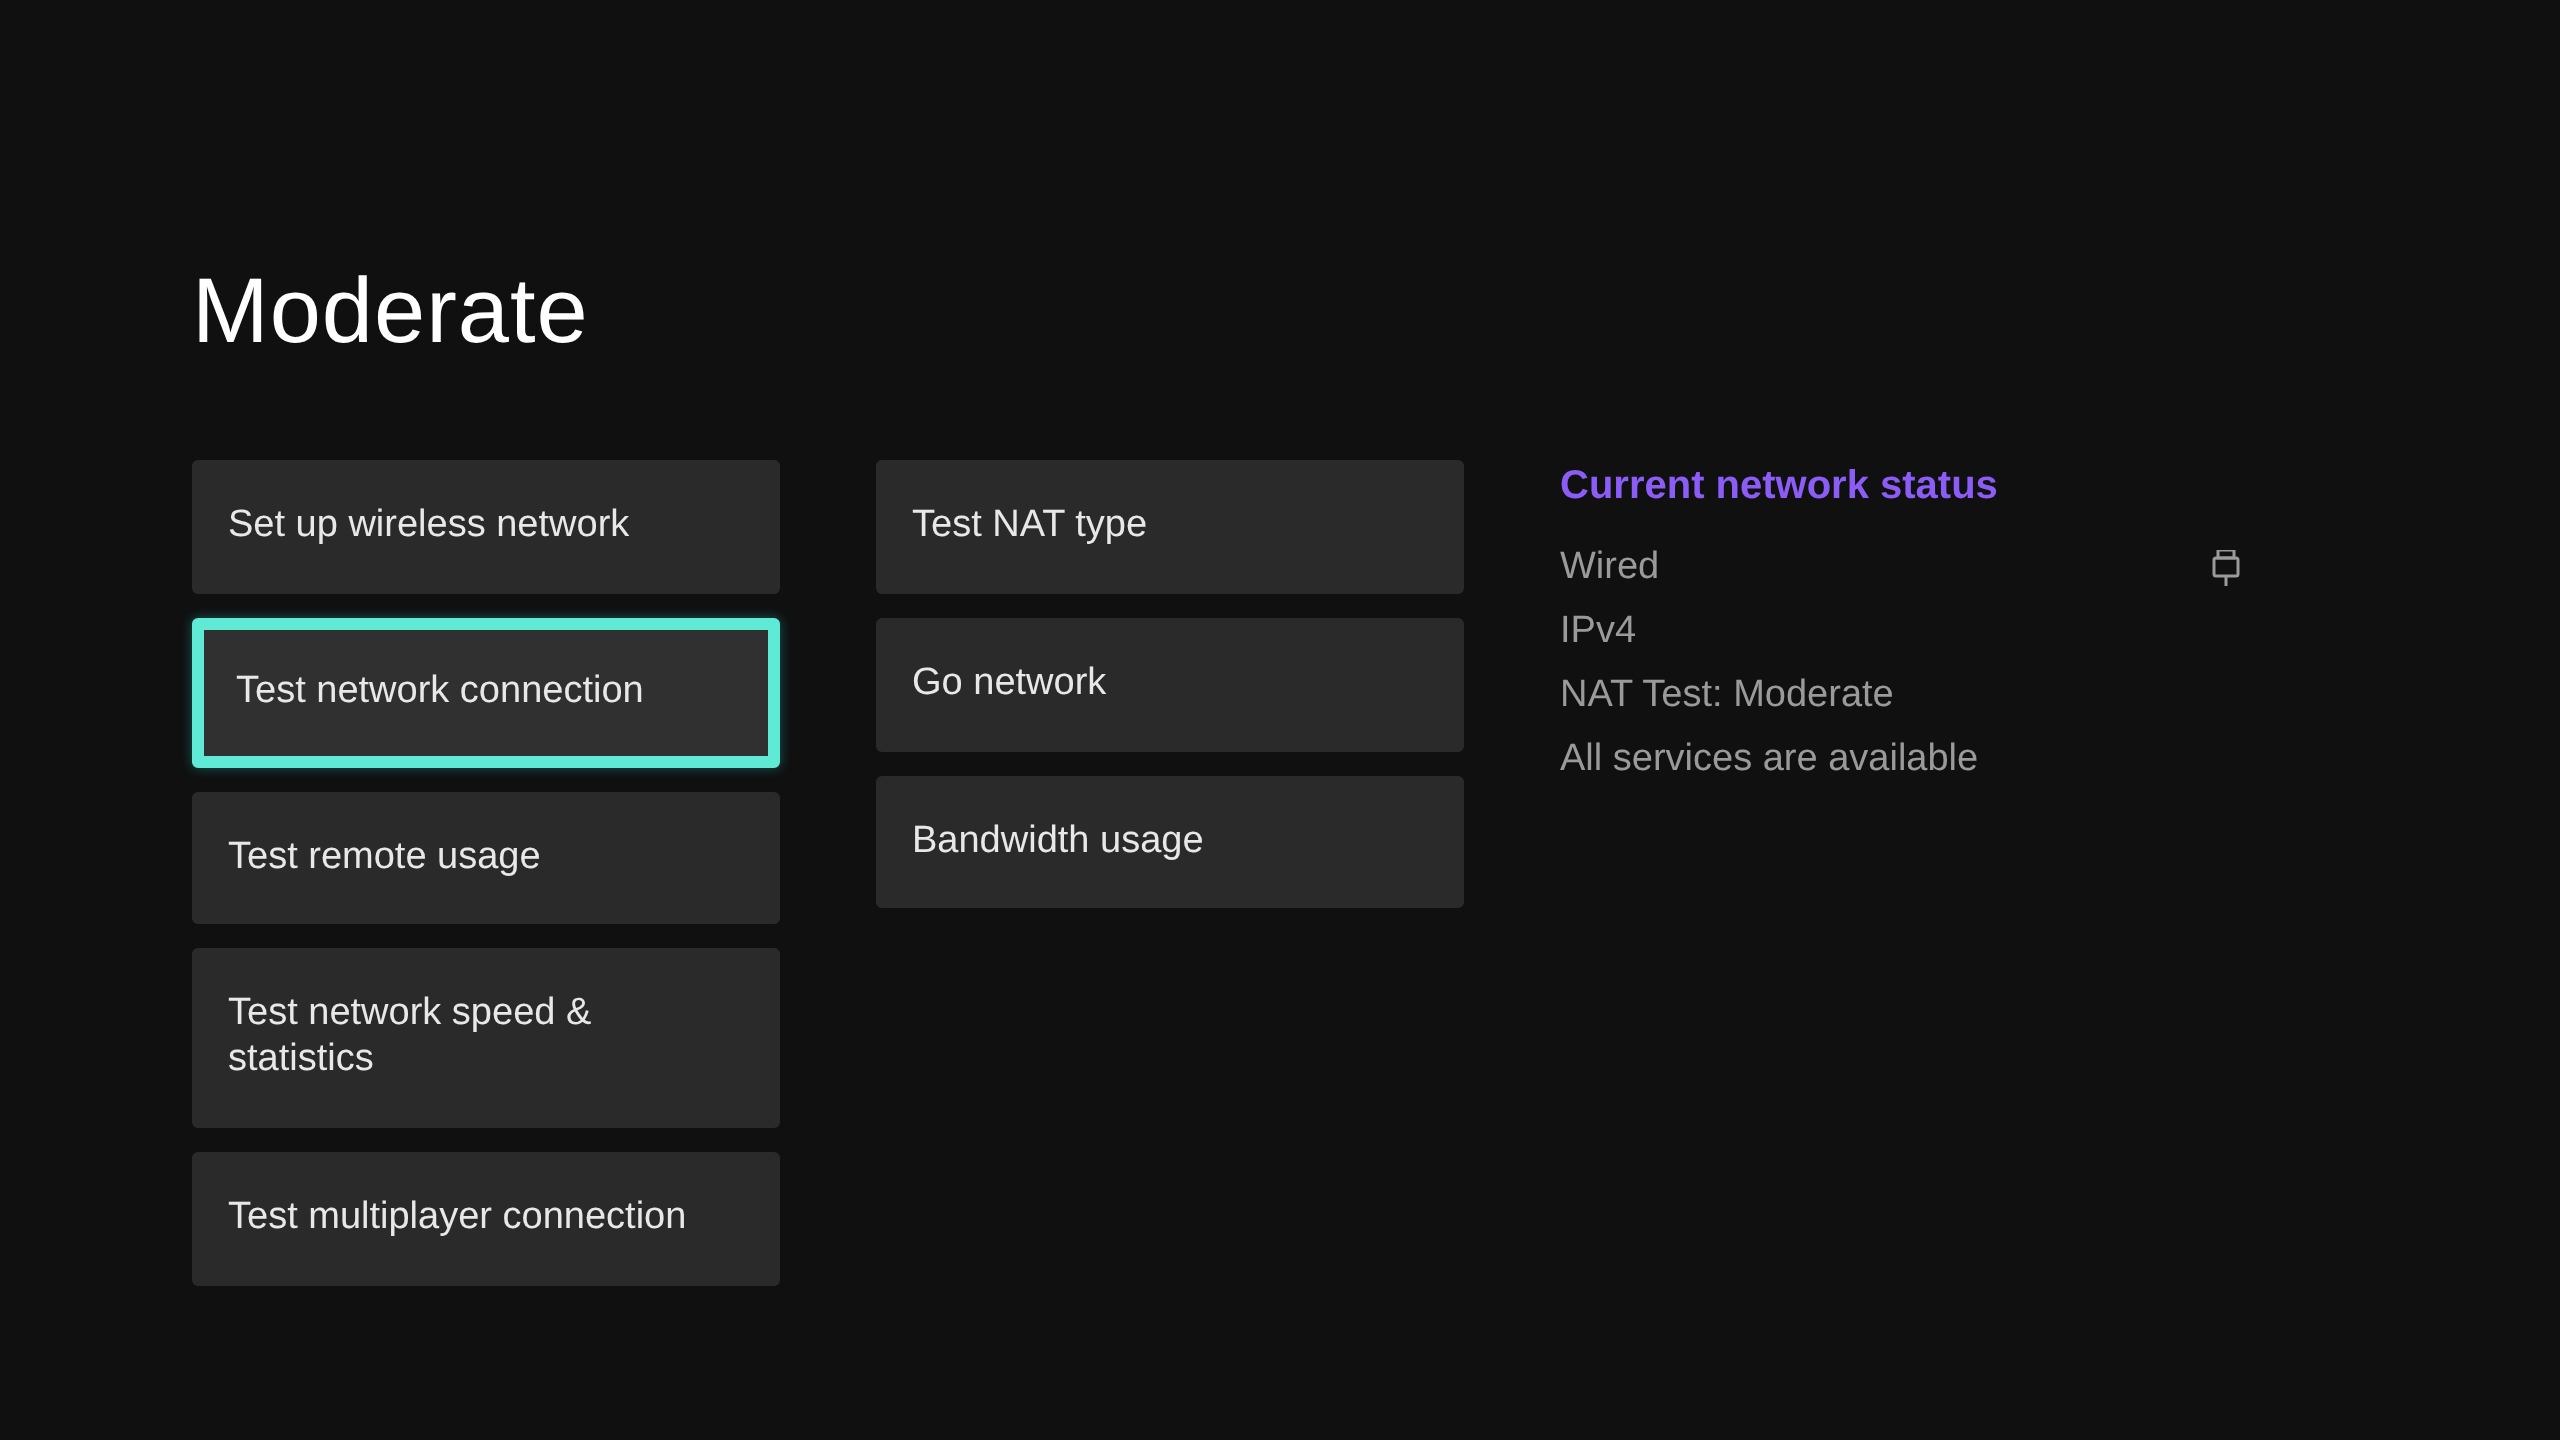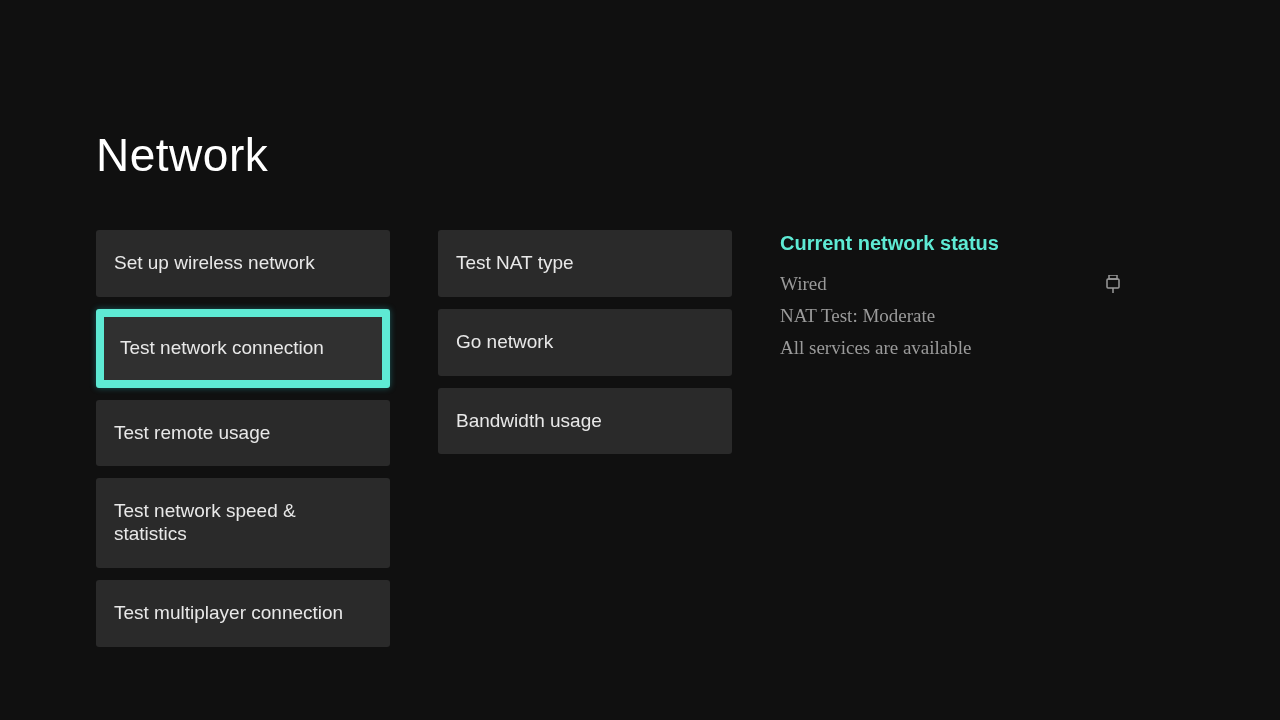--- a/index.html
+++ b/index.html
@@ -38,56 +38,55 @@
     background: #2a2a2a;
     color: #e8e8e8;
     font-size: 19px;
     padding: 20px 16px 20px 16px;
     border-radius: 3px;
     cursor: pointer;
     border: 2px solid transparent;
     line-height: 1.2;
   }
   .button.selected {
-    border: 8px solid #5eead4;
+    border: 6px solid #5eead4;
     background: #303030;
     box-shadow: 0 0 6px rgba(42,195,201,0.4);
   }
   .status-col {
     width: 340px;
     padding-top: 2px;
   }
   .status-heading {
     font-size: 20px;
     font-weight: 700;
-    color: #5eead4;
+    color: #8b5cf6;
     margin-bottom: 18px;
   }
   .status-line {
     font-size: 19px;
     color: #9a9a9a;
     margin-bottom: 10px;
     display: flex;
     justify-content: space-between;
     align-items: center;
-    font-family: Liberation Serif, serif;
   }
   .icon-wired {
     width: 14px;
     height: 18px;
     display: inline-block;
     color: #9a9a9a;
   }
 </style>
 </head>
 <body>
 
 <div class="page">
 
-  <h1 class="title">Network</h1>
+  <h1 class="title">Moderate</h1>
 
   <div class="columns">
 
     <div class="col col-left">
       <div class="button">Set up wireless network</div>
       <div class="button selected">Test network connection</div>
       <div class="button">Test remote usage</div>
       <div class="button">Test network speed &amp; statistics</div>
       <div class="button">Test multiplayer connection</div>
     </div>
@@ -104,18 +103,19 @@
       <div class="status-line">
         <span>Wired</span>
         <span class="icon-wired">
           <svg viewBox="0 0 14 18" width="14" height="18">
             <rect x="3" y="0" width="8" height="4" fill="none" stroke="currentColor" stroke-width="1.5"></rect>
             <rect x="1" y="4" width="12" height="9" rx="1" fill="none" stroke="currentColor" stroke-width="1.5"></rect>
             <line x1="7" y1="13" x2="7" y2="18" stroke="currentColor" stroke-width="1.5"></line>
           </svg>
         </span>
       </div>
+      <div class="status-line">IPv4</div>
       <div class="status-line">NAT Test: Moderate</div>
       <div class="status-line">All services are available</div>
     </div>
 
   </div>
 </div>
 
 </body></html>

